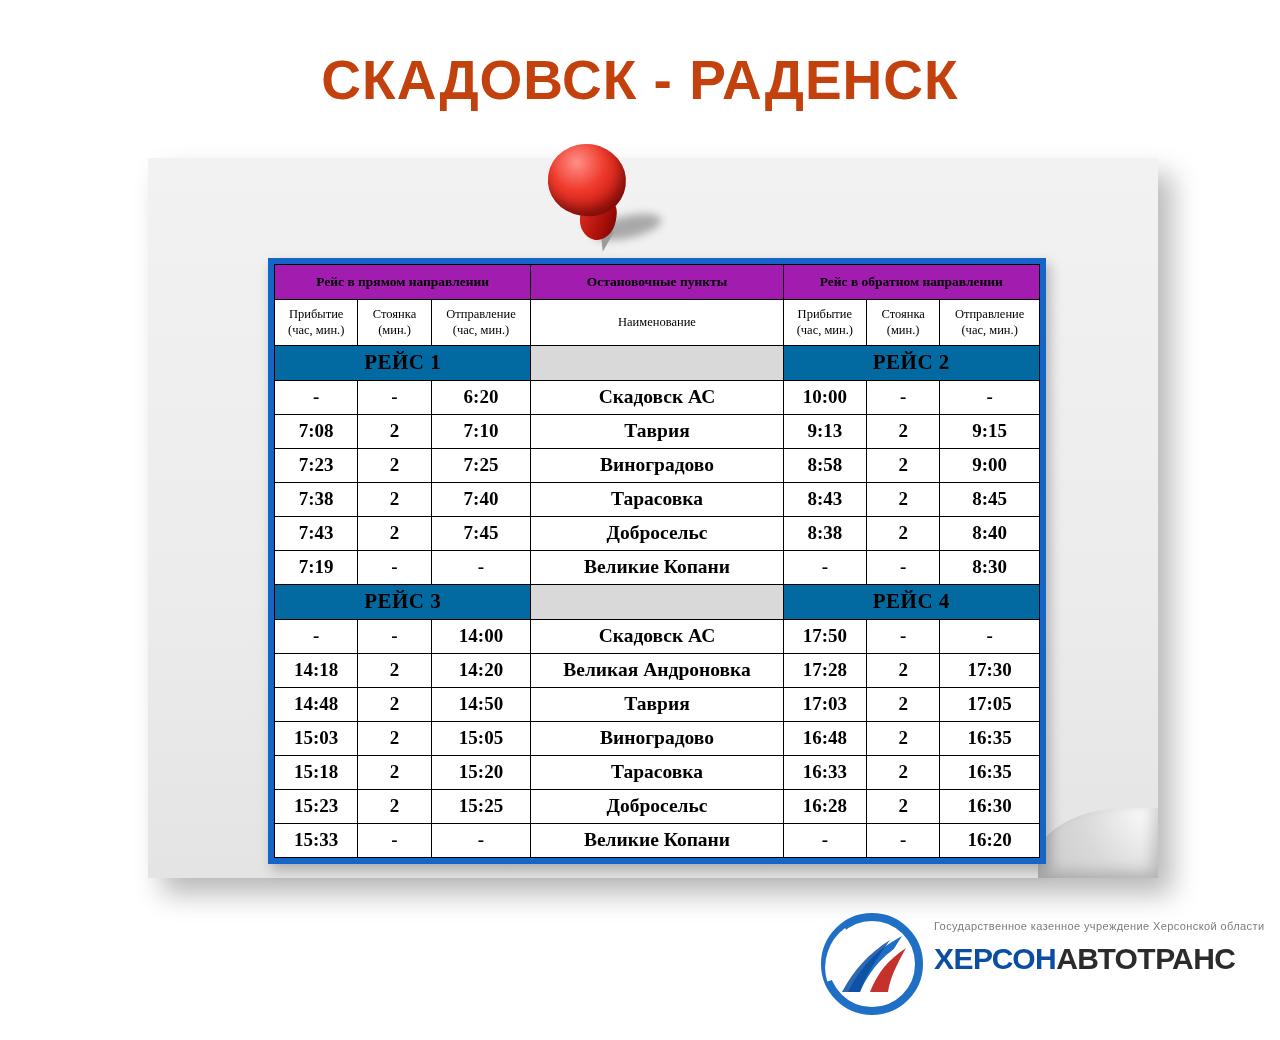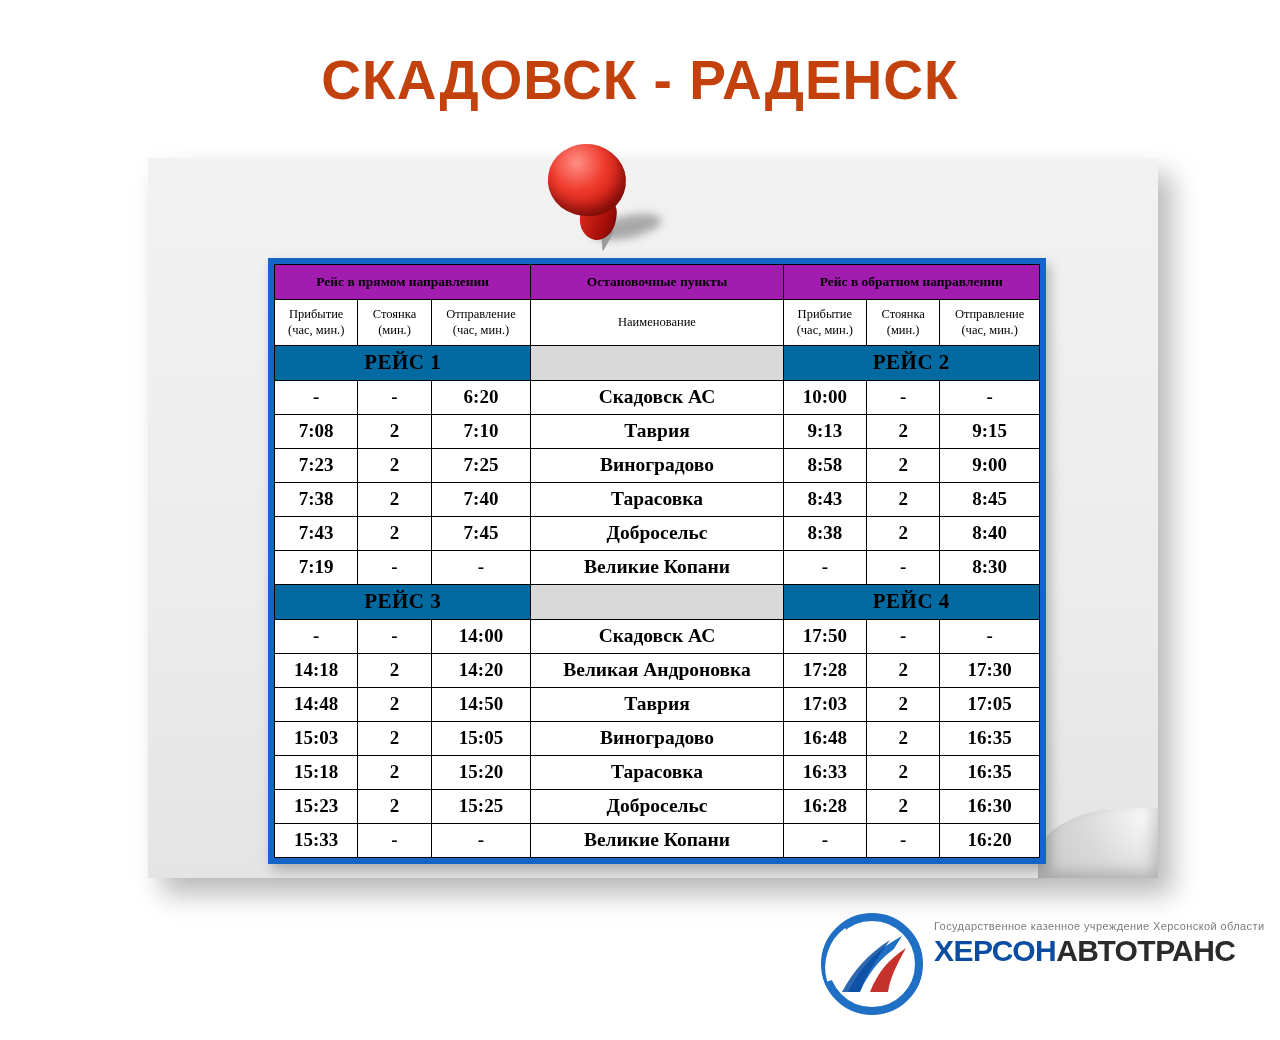--- a/index.html
+++ b/index.html
@@ -194,21 +194,21 @@
     color: #7b7b7b;
     letter-spacing: 0.4px;
     white-space: nowrap;
   }
   .logo .brand {
     font-family: "Liberation Sans", sans-serif;
     font-weight: bold;
     font-size: 30px;
     letter-spacing: -0.5px;
     white-space: nowrap;
-    margin-top: 2px;
+    margin-top: 10px;
   }
   .logo .brand .b1 { color: #0a4da2; }
   .logo .brand .b2 { color: #2b2b2b; }
   .logo .service-row {
     display: flex;
     align-items: center;
     margin-top: 3px;
   }
   .logo .service-row .line {
     flex: 0 0 36px;

